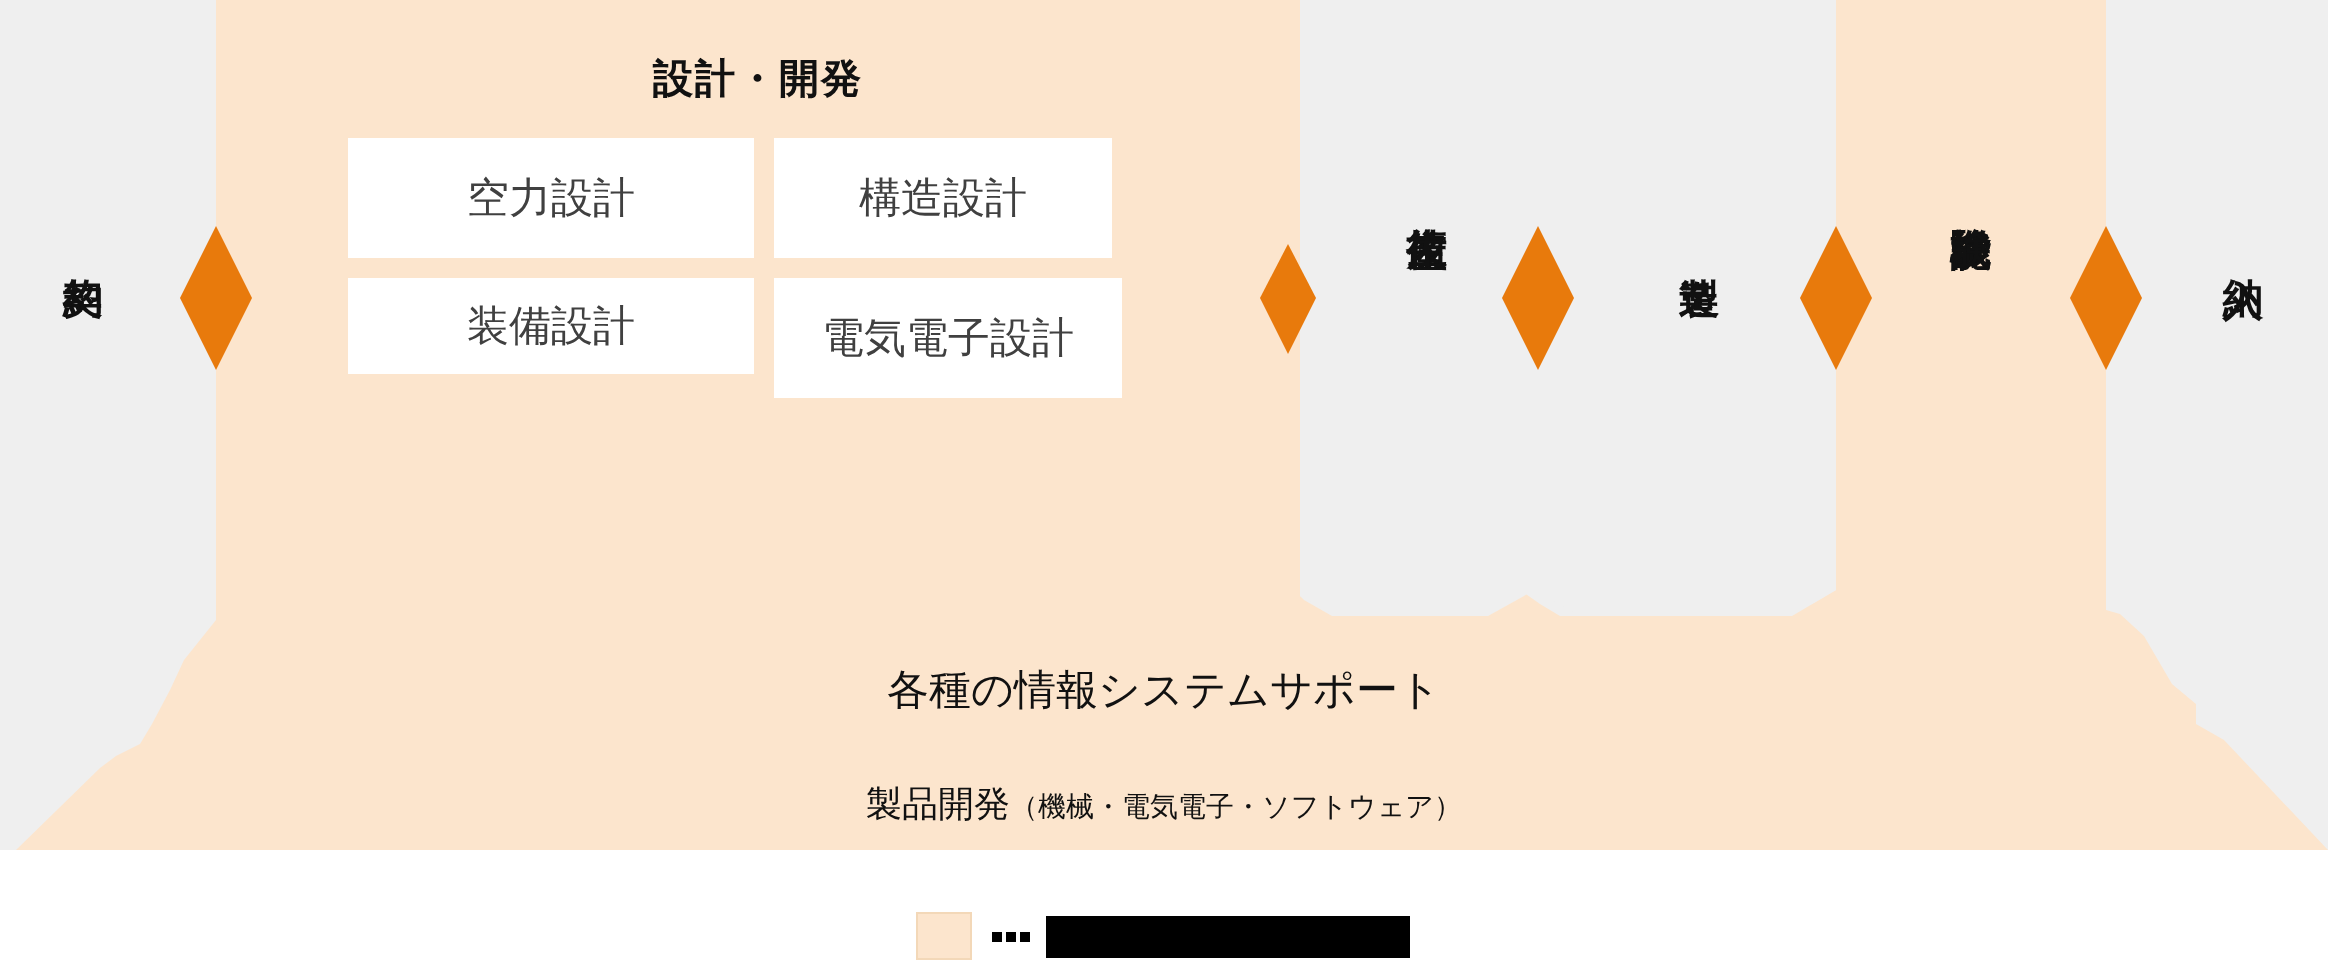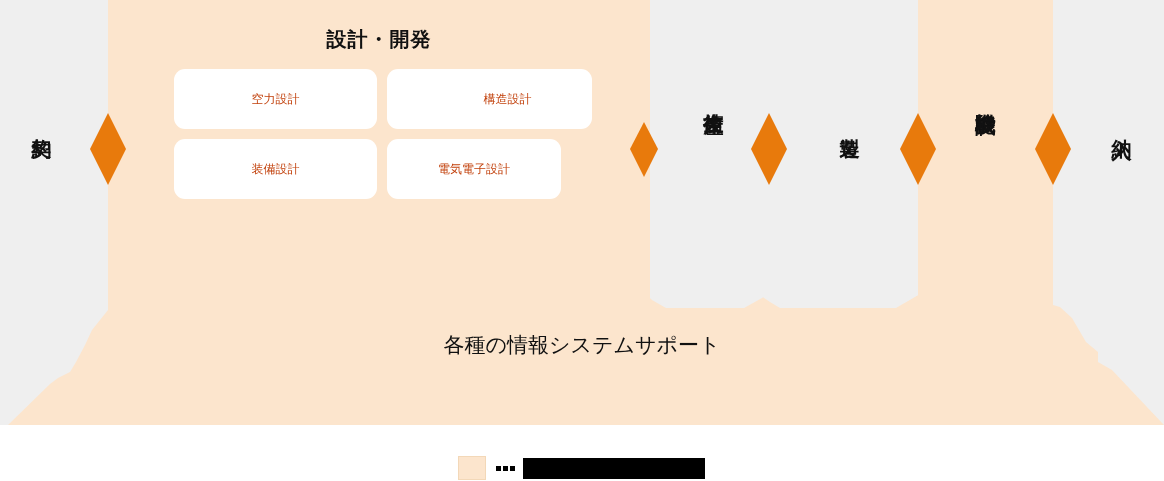--- a/index.html
+++ b/index.html
@@ -3,21 +3,21 @@
 <meta charset="utf-8">
 <style>
   html, body { margin:0; padding:0; }
   body { width:1164px; height:481px; background:#ffffff; position:relative; overflow:hidden;
          font-family:"DejaVu Sans","Liberation Sans",sans-serif; color:#111; }
   #diagram { position:absolute; left:0; top:0; width:1164px; height:425px; background:#efefef; }
   svg.bg { position:absolute; left:0; top:0; }
   .title-design { position:absolute; left:108px; width:542px; top:26px; text-align:center;
                   font-weight:bold; font-size:20px; letter-spacing:1px; }
   .box { position:absolute; background:#ffffff; display:flex; align-items:center; justify-content:center;
-         font-size:12px; color:#c2410c;border-radius:11px; }
+         font-size:21px; color:#404040; }
   .vlabel { position:absolute; font-weight:bold; font-size:20px; line-height:26px; text-align:center;
             width:30px; writing-mode:vertical-rl; text-orientation:upright; letter-spacing:0; }
   .diamond { position:absolute; width:36px; height:72px; }
   .bottom-text { position:absolute; left:0; width:1164px; text-align:center; }
   .support { top:331px; font-size:21px; }
   .product { top:390px; font-size:18px; }
   .product .sub { font-size:14px; }
   .legend { position:absolute; top:456px; left:458px; height:24px; display:flex; align-items:center; }
   .swatch { width:28px; height:24px; background:#fce5cd; border:1px solid #f3d8b8; box-sizing:border-box; }
   .dots { margin-left:10px; display:flex; gap:2px; }
@@ -39,22 +39,22 @@
       1164,425 1112,370 1098,362 1098,352 1086,342 1072,318 1060,307 1053,305
       918,305 918,295 906,302 890,308 780,308 770,302 760,295 753,300 743,305 733,308 666,308 652,300 650,298 650,305"></polygon>
 
     <polygon fill="#efefef" points="650,0 918,0 918,295 896,308 790,308 772,298 768,294 762,298 744,308 668,308 650,298"></polygon>
 
   </svg>
 
   <div class="title-design">設計・開発</div>
 
   <div class="box" style="left:174px;top:69px;width:203px;height:60px;">空力設計</div>
-  <div class="box" style="left:387px;top:69px;width:169px;height:60px;padding-left:36px;">構造設計</div>
-  <div class="box" style="left:174px;top:139px;width:203px;height:60px;">装備設計</div>
+  <div class="box" style="left:387px;top:69px;width:169px;height:60px;">構造設計</div>
+  <div class="box" style="left:174px;top:139px;width:203px;height:48px;">装備設計</div>
   <div class="box" style="left:387px;top:139px;width:174px;height:60px;">電気電子設計</div>
 
   <div class="vlabel" style="left:25px;top:123px;">契約</div>
   <div class="vlabel" style="left:697px;top:98px;">生産技術</div>
   <div class="vlabel" style="left:833px;top:123px;">製造</div>
   <div class="vlabel" style="left:969px;top:98px;">機能試験</div>
   <div class="vlabel" style="left:1105px;top:123px;">納入</div>
 
   <svg class="diamond" style="left:90px;top:113px;" viewBox="0 0 36 72">
       <polygon points="18,0 36,36 18,72 0,36" fill="#e87a0c"></polygon>
@@ -66,20 +66,23 @@
       <polygon points="18,0 36,36 18,72 0,36" fill="#e87a0c"></polygon>
     </svg>
   <svg class="diamond" style="left:900px;top:113px;" viewBox="0 0 36 72">
       <polygon points="18,0 36,36 18,72 0,36" fill="#e87a0c"></polygon>
     </svg>
   <svg class="diamond" style="left:1035px;top:113px;" viewBox="0 0 36 72">
       <polygon points="18,0 36,36 18,72 0,36" fill="#e87a0c"></polygon>
     </svg>
 
   <div class="bottom-text support">各種の情報システムサポート</div>
+  <div class="bottom-text product">
+    <span>製品開発</span><span class="sub">（機械・電気電子・ソフトウェア）</span>
+  </div>
 </div>
 
 <div class="legend">
   <div class="swatch"></div>
   <div class="dots">
       <span></span>
       <span></span>
       <span></span>
     </div>
   <div class="redacted"></div>

